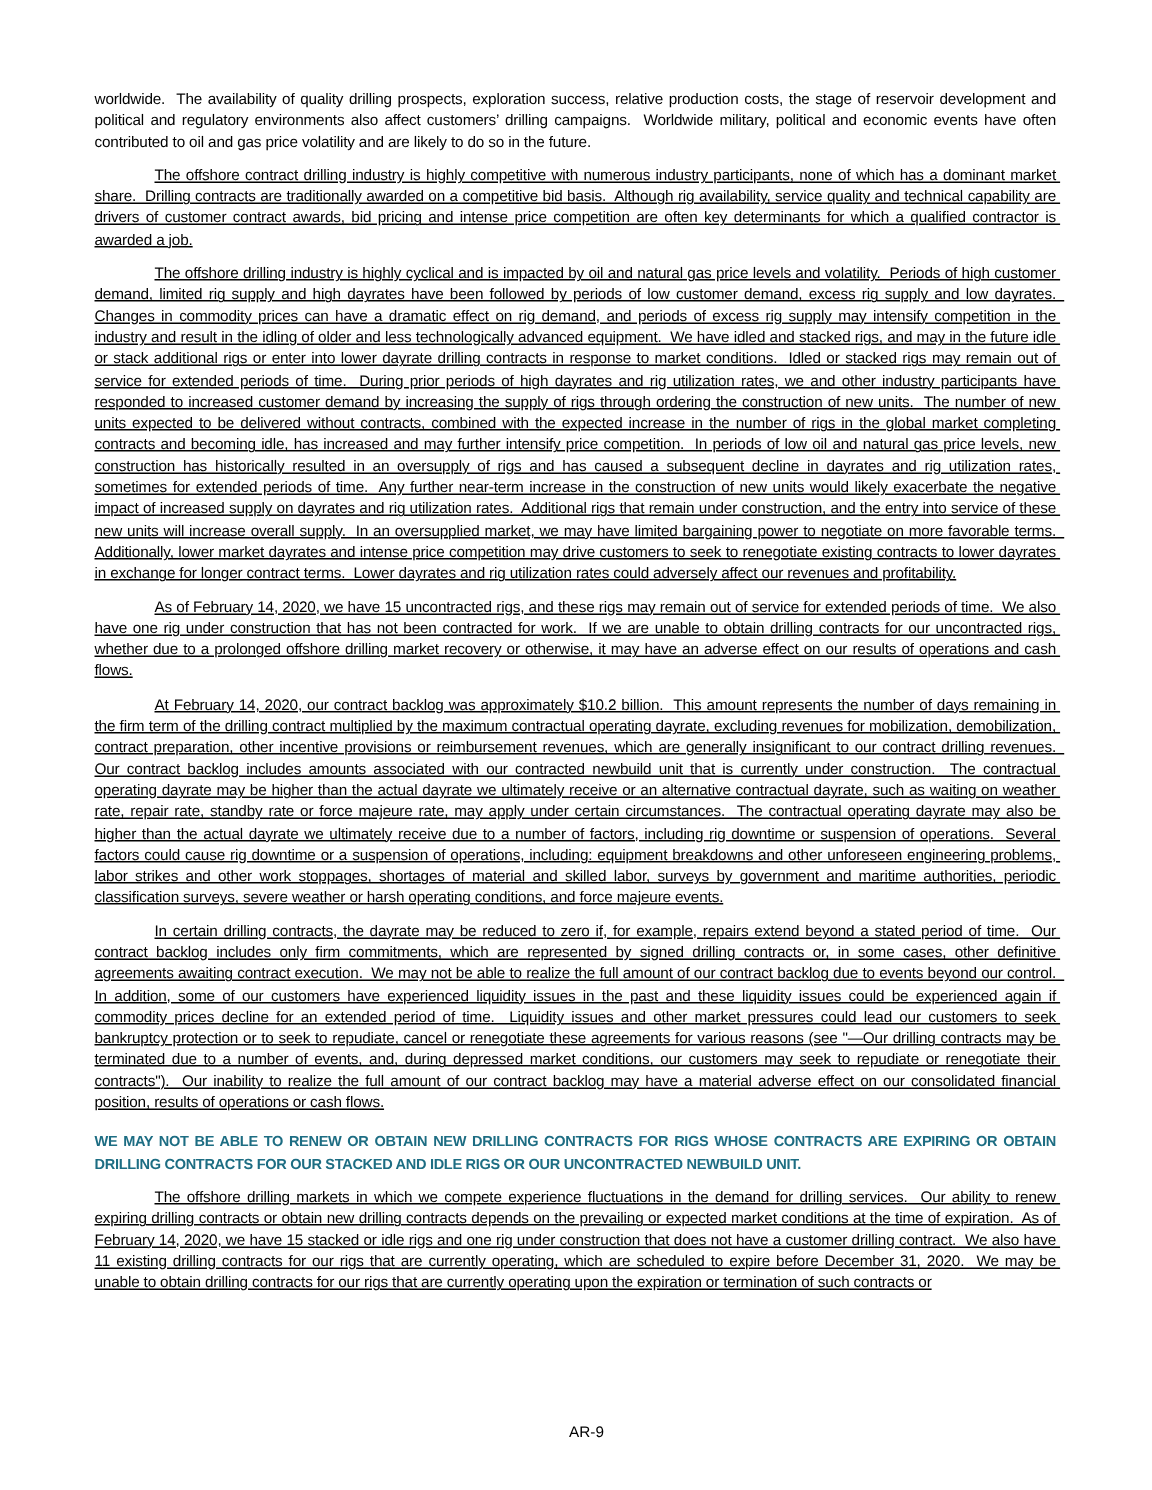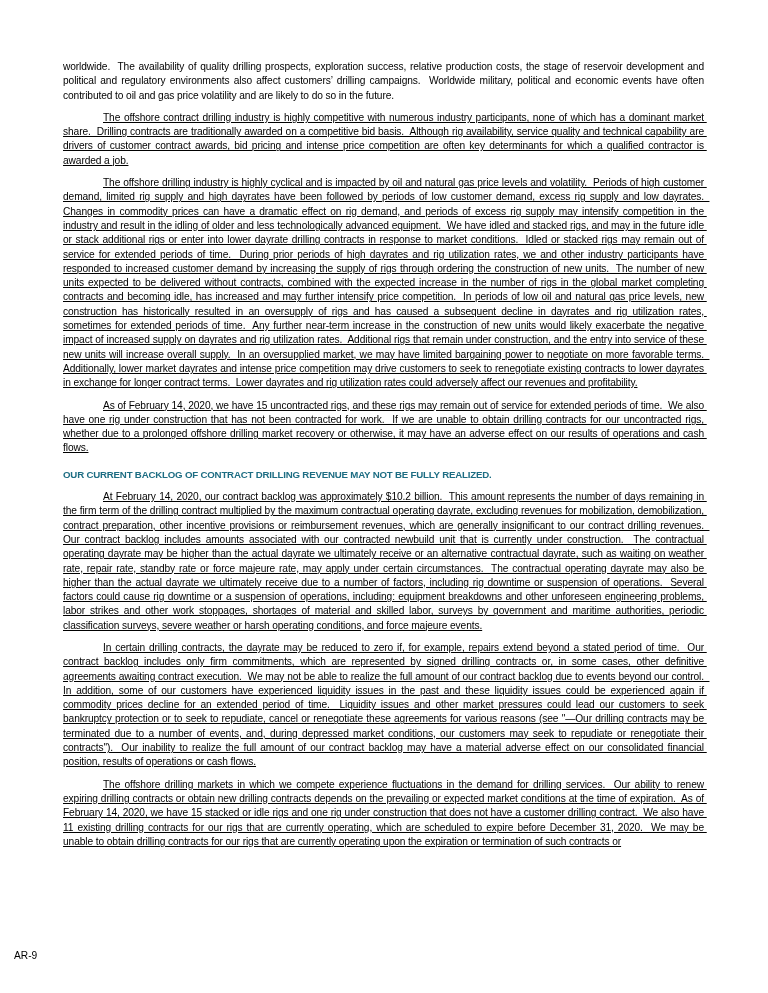--- a/index.html
+++ b/index.html
@@ -41,46 +41,46 @@
     letter-spacing: -0.2px;
     font-weight: bold;
     color: #1d6d83;
     text-align: justify;
   }
   .footer {
     position: absolute;
     left: 14px;
     right: 0;
     top: 949px;
-    text-align: left;
+    text-align: center;
     font-size: 10.2px;
     line-height: 14px;
     color: #000000;
   }
 </style>
 </head>
 <body>
 
 <div class="page">
   <div class="content">
 
     <p class="para">worldwide.  The availability of quality drilling prospects, exploration success, relative production costs, the stage of reservoir development and political and regulatory environments also affect customers’ drilling campaigns.  Worldwide military, political and economic events have often contributed to oil and gas price volatility and are likely to do so in the future.</p>
 
 
     <p class="para indent">The offshore contract drilling industry is highly competitive with numerous industry participants, none of which has a dominant market share.  Drilling contracts are traditionally awarded on a competitive bid basis.  Although rig availability, service quality and technical capability are drivers of customer contract awards, bid pricing and intense price competition are often key determinants for which a qualified contractor is awarded a job.</p>
 
     <p class="para indent">The offshore drilling industry is highly cyclical and is impacted by oil and natural gas price levels and volatility.  Periods of high customer demand, limited rig supply and high dayrates have been followed by periods of low customer demand, excess rig supply and low dayrates.  Changes in commodity prices can have a dramatic effect on rig demand, and periods of excess rig supply may intensify competition in the industry and result in the idling of older and less technologically advanced equipment.  We have idled and stacked rigs, and may in the future idle or stack additional rigs or enter into lower dayrate drilling contracts in response to market conditions.  Idled or stacked rigs may remain out of service for extended periods of time.  During prior periods of high dayrates and rig utilization rates, we and other industry participants have responded to increased customer demand by increasing the supply of rigs through ordering the construction of new units.  The number of new units expected to be delivered without contracts, combined with the expected increase in the number of rigs in the global market completing contracts and becoming idle, has increased and may further intensify price competition.  In periods of low oil and natural gas price levels, new construction has historically resulted in an oversupply of rigs and has caused a subsequent decline in dayrates and rig utilization rates, sometimes for extended periods of time.  Any further near-term increase in the construction of new units would likely exacerbate the negative impact of increased supply on dayrates and rig utilization rates.  Additional rigs that remain under construction, and the entry into service of these new units will increase overall supply.  In an oversupplied market, we may have limited bargaining power to negotiate on more favorable terms.  Additionally, lower market dayrates and intense price competition may drive customers to seek to renegotiate existing contracts to lower dayrates in exchange for longer contract terms.  Lower dayrates and rig utilization rates could adversely affect our revenues and profitability.</p>
 
     <p class="para indent">As of February 14, 2020, we have 15 uncontracted rigs, and these rigs may remain out of service for extended periods of time.  We also have one rig under construction that has not been contracted for work.  If we are unable to obtain drilling contracts for our uncontracted rigs, whether due to a prolonged offshore drilling market recovery or otherwise, it may have an adverse effect on our results of operations and cash flows.</p>
 
-    <h2 class="heading">OUR CURRENT BACKLOG OF CONTRACT DRILLING REVENUE MAY NOT BE FULLY REALIZED.</h2>
 
     <p class="para indent">At February 14, 2020, our contract backlog was approximately $10.2 billion.  This amount represents the number of days remaining in the firm term of the drilling contract multiplied by the maximum contractual operating dayrate, excluding revenues for mobilization, demobilization, contract preparation, other incentive provisions or reimbursement revenues, which are generally insignificant to our contract drilling revenues.  Our contract backlog includes amounts associated with our contracted newbuild unit that is currently under construction.  The contractual operating dayrate may be higher than the actual dayrate we ultimately receive or an alternative contractual dayrate, such as waiting on weather rate, repair rate, standby rate or force majeure rate, may apply under certain circumstances.  The contractual operating dayrate may also be higher than the actual dayrate we ultimately receive due to a number of factors, including rig downtime or suspension of operations.  Several factors could cause rig downtime or a suspension of operations, including: equipment breakdowns and other unforeseen engineering problems, labor strikes and other work stoppages, shortages of material and skilled labor, surveys by government and maritime authorities, periodic classification surveys, severe weather or harsh operating conditions, and force majeure events.</p>
 
     <p class="para indent">In certain drilling contracts, the dayrate may be reduced to zero if, for example, repairs extend beyond a stated period of time.  Our contract backlog includes only firm commitments, which are represented by signed drilling contracts or, in some cases, other definitive agreements awaiting contract execution.  We may not be able to realize the full amount of our contract backlog due to events beyond our control.  In addition, some of our customers have experienced liquidity issues in the past and these liquidity issues could be experienced again if commodity prices decline for an extended period of time.  Liquidity issues and other market pressures could lead our customers to seek bankruptcy protection or to seek to repudiate, cancel or renegotiate these agreements for various reasons (see "—Our drilling contracts may be terminated due to a number of events, and, during depressed market conditions, our customers may seek to repudiate or renegotiate their contracts").  Our inability to realize the full amount of our contract backlog may have a material adverse effect on our consolidated financial position, results of operations or cash flows.</p>
 
+    <h2 class="heading">WE MAY NOT BE ABLE TO RENEW OR OBTAIN NEW DRILLING CONTRACTS FOR RIGS WHOSE CONTRACTS ARE EXPIRING OR OBTAIN DRILLING CONTRACTS FOR OUR STACKED AND IDLE RIGS OR OUR UNCONTRACTED NEWBUILD UNIT.</h2>
 
     <p class="para indent">The offshore drilling markets in which we compete experience fluctuations in the demand for drilling services.  Our ability to renew expiring drilling contracts or obtain new drilling contracts depends on the prevailing or expected market conditions at the time of expiration.  As of February 14, 2020, we have 15 stacked or idle rigs and one rig under construction that does not have a customer drilling contract.  We also have 11 existing drilling contracts for our rigs that are currently operating, which are scheduled to expire before December 31, 2020.  We may be unable to obtain drilling contracts for our rigs that are currently operating upon the expiration or termination of such contracts or</p>
 
   </div>
 
   <div class="footer">AR-9</div>
 </div>
 
 </body></html>

